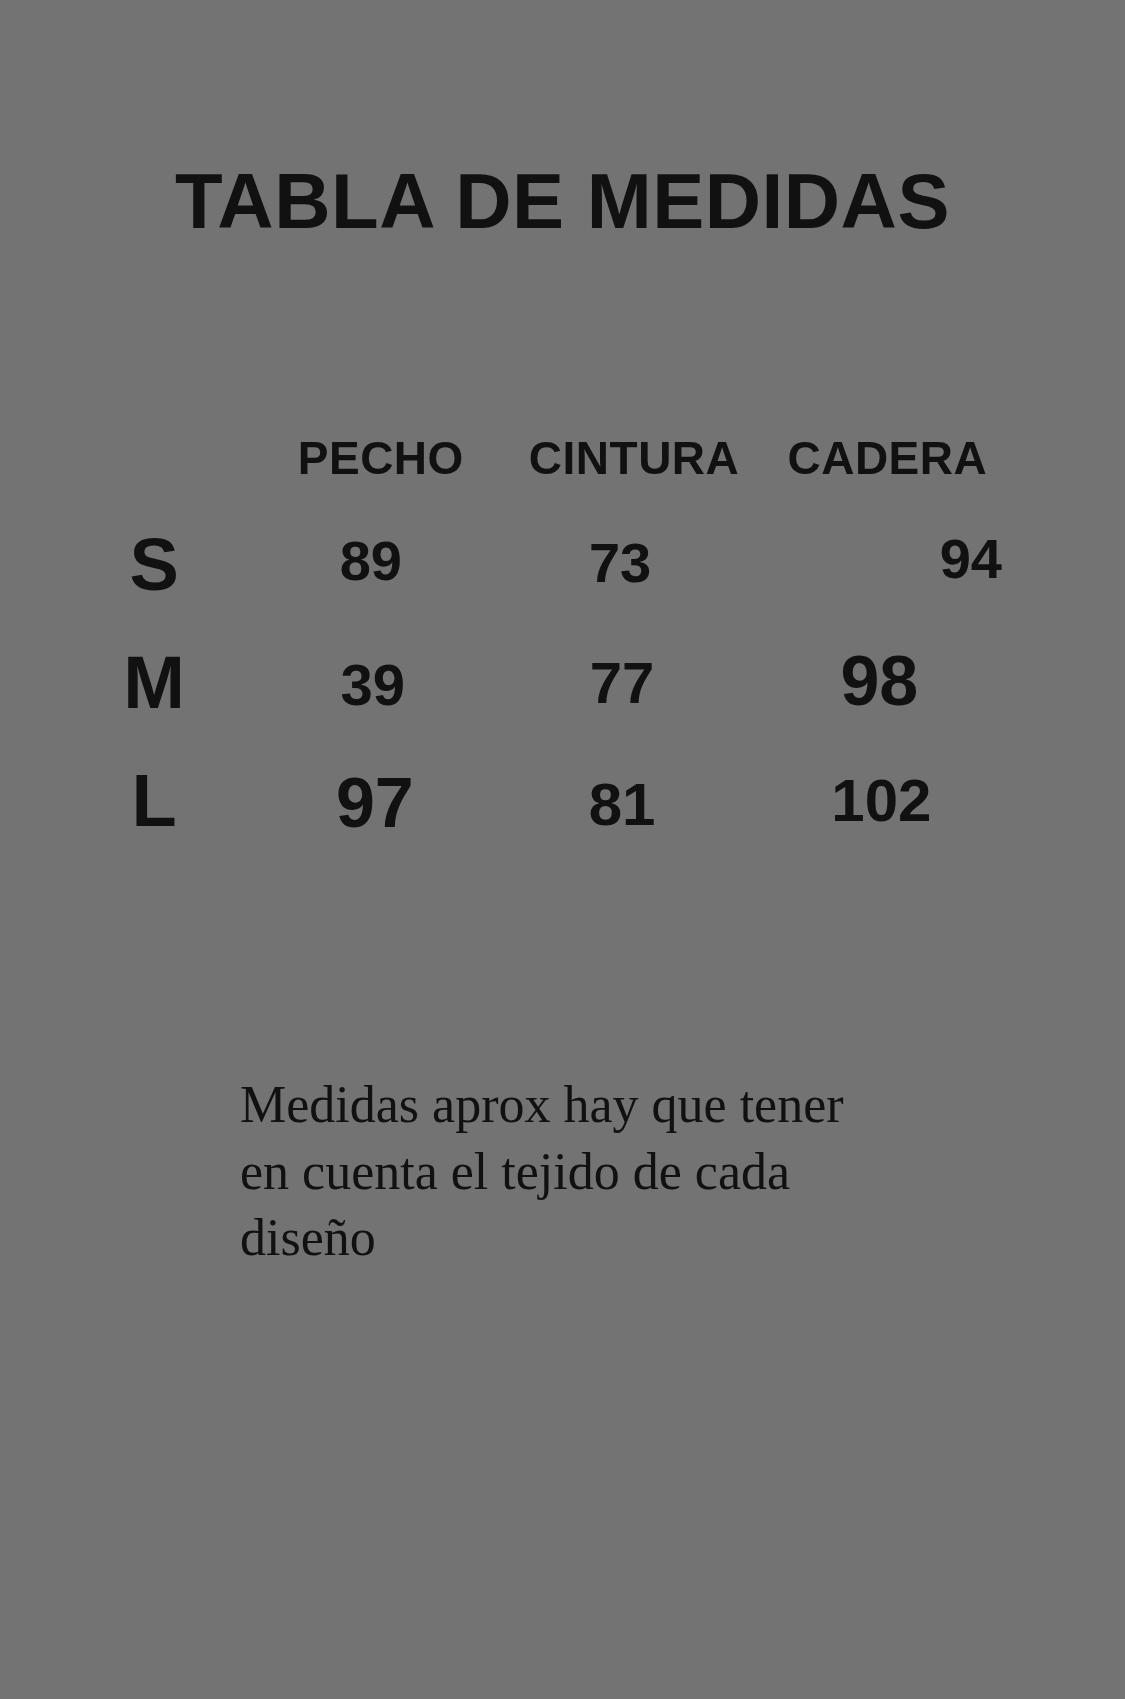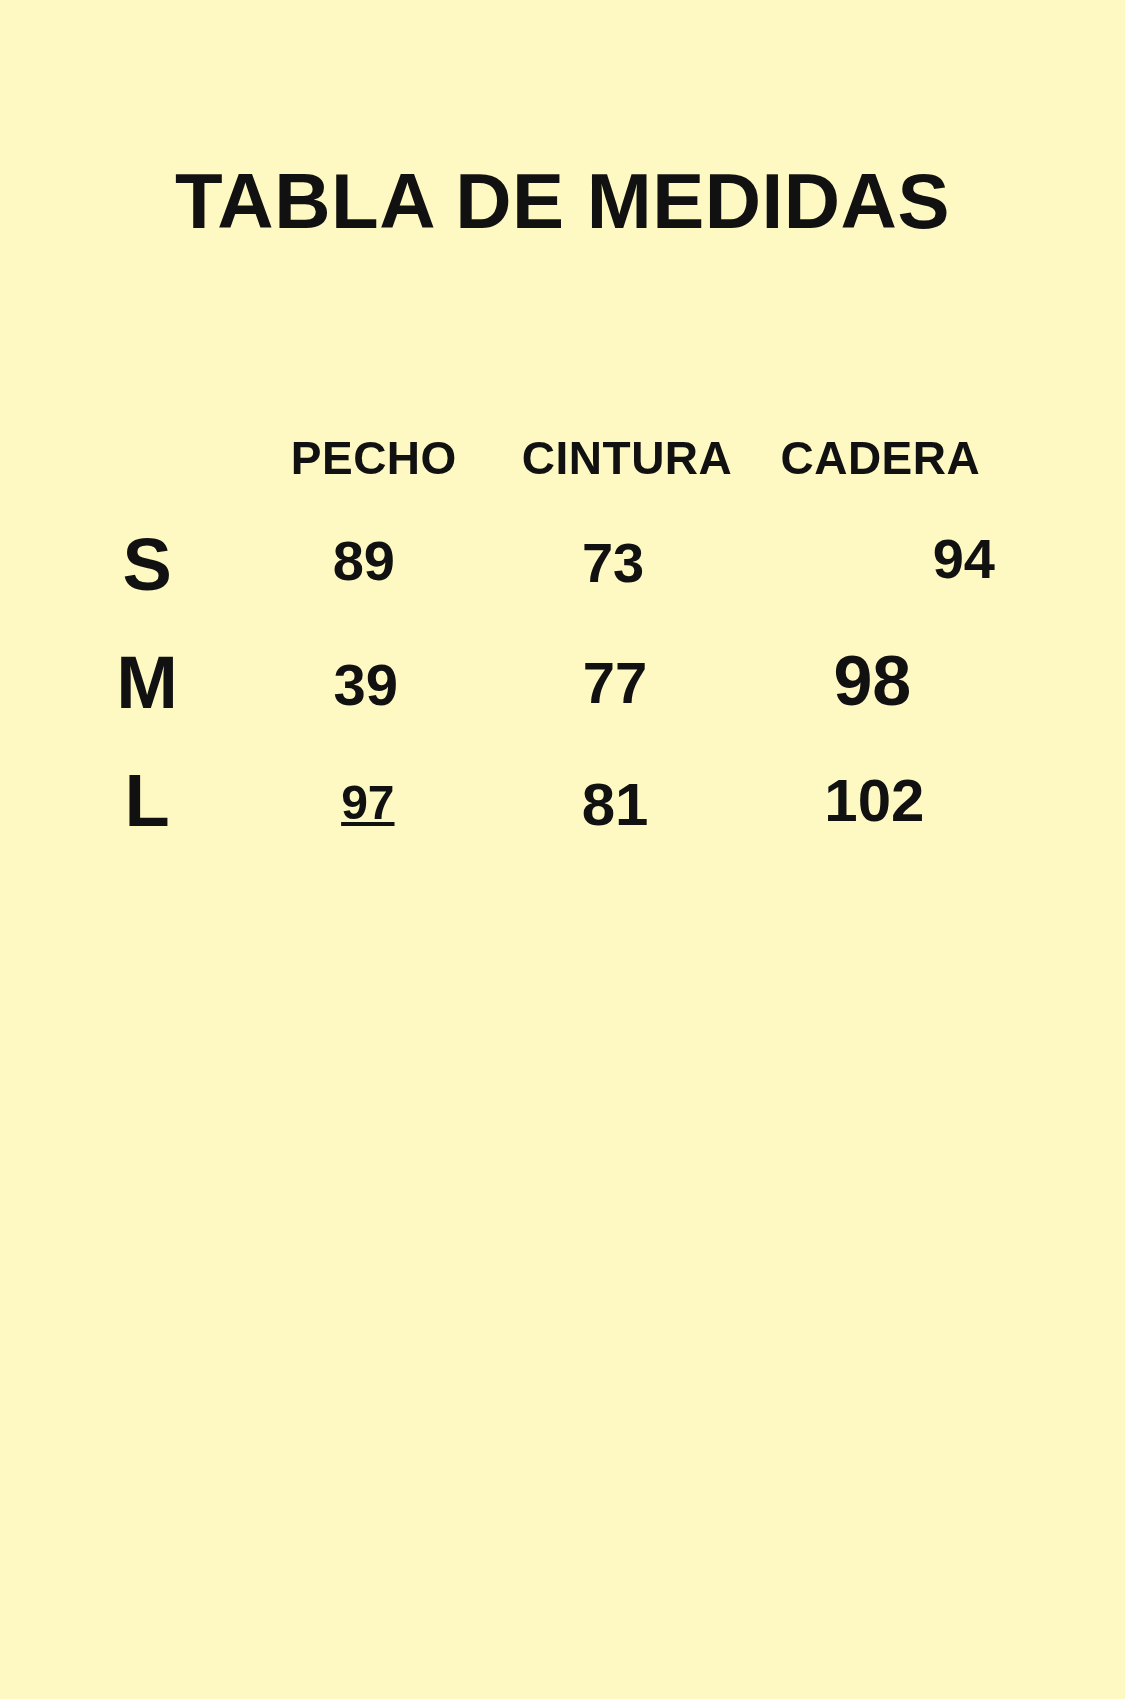--- a/index.html
+++ b/index.html
@@ -13,21 +13,21 @@
     font-family: "Liberation Sans", sans-serif;
     color: #111111;
     overflow: hidden;
     position: relative;
   }
 
   .page {
     position: relative;
     width: 1125px;
     height: 1699px;
-    background: #fef9c3;
+    background: #737373;
   }
 
   
   .title {
     position: absolute;
     top: 162px;
     left: 0;
     width: 1125px;
     text-align: center;
     font-family: "Liberation Sans", sans-serif;
@@ -35,21 +35,21 @@
     font-size: 78px;
     letter-spacing: 0.5px;
     color: #111111;
     line-height: 1;
   }
 
   
   .table-wrap {
     position: absolute;
     top: 410px;
-    left: 47px;
+    left: 54px;
     width: 960px;
   }
 
   table.size-table {
     border-collapse: collapse;
     width: 960px;
     table-layout: fixed;
   }
 
   table.size-table th,
@@ -95,21 +95,21 @@
 
   
   tr.r-s td.val.v1 { transform: translate(-10px, -4px); }
   tr.r-s td.val.v2 { transform: translate(-14px, -2px); }
   tr.r-s td.val.v3 { transform: translate(-12px, -6px); text-align: right; }
 
   tr.r-m td.val.v1 { transform: translate(-8px, 2px); font-size: 58px; }
   tr.r-m td.val.v2 { transform: translate(-12px, 0px); font-size: 58px; }
   tr.r-m td.val.v3 { transform: translate(-8px, -2px); font-size: 70px; }
 
-  tr.r-l td.val.v1 { transform: translate(-6px, 2px); font-size: 48px; text-decoration: underline; }
+  tr.r-l td.val.v1 { transform: translate(-6px, 2px); font-size: 70px; }
   tr.r-l td.val.v2 { transform: translate(-12px, 4px); font-size: 60px; }
   tr.r-l td.val.v3 { transform: translate(-6px, 0px); font-size: 60px; }
 
   tr.r-xl td.val.v1 { transform: translate(-4px, 2px); font-size: 62px; }
   tr.r-xl td.val.v2 { transform: translate(-12px, 6px); font-size: 64px; }
   tr.r-xl td.val.v3 { transform: translate(-4px, 2px); font-size: 62px; }
 
   
   .note {
     position: absolute;
@@ -162,14 +162,15 @@
         <tr class="r-l">
           <td class="size-label">L</td>
           <td class="val v1">97</td>
           <td class="val v2">81</td>
           <td class="val v3">102</td>
         </tr>
       </tbody>
     </table>
   </div>
 
+  <div class="note">Medidas aprox hay que tener en cuenta el tejido de cada diseño</div>
 
 </div>
 
 </body></html>

